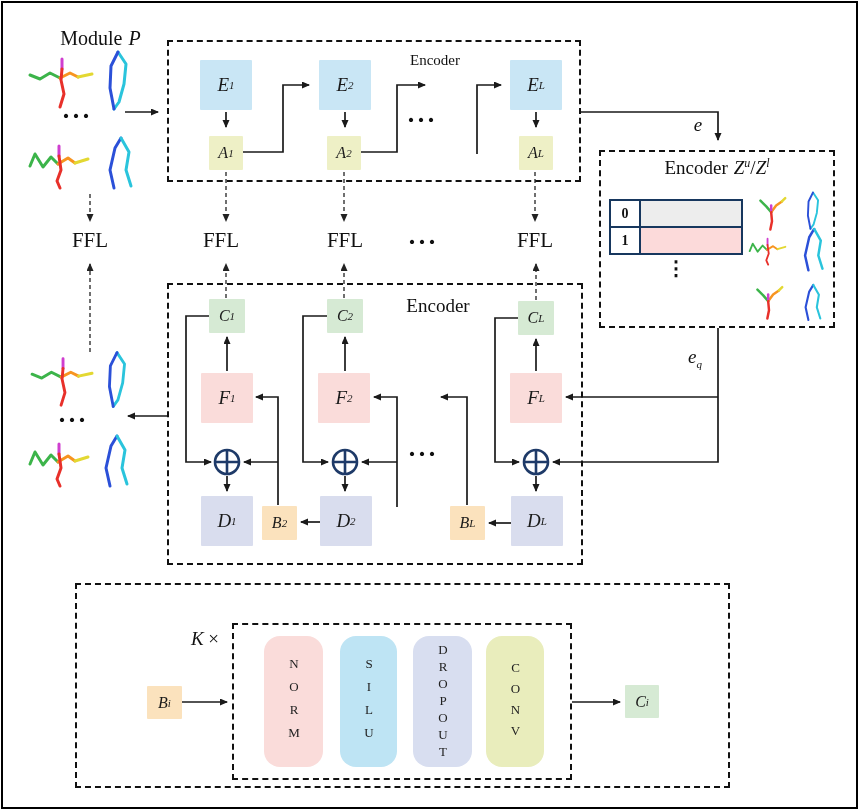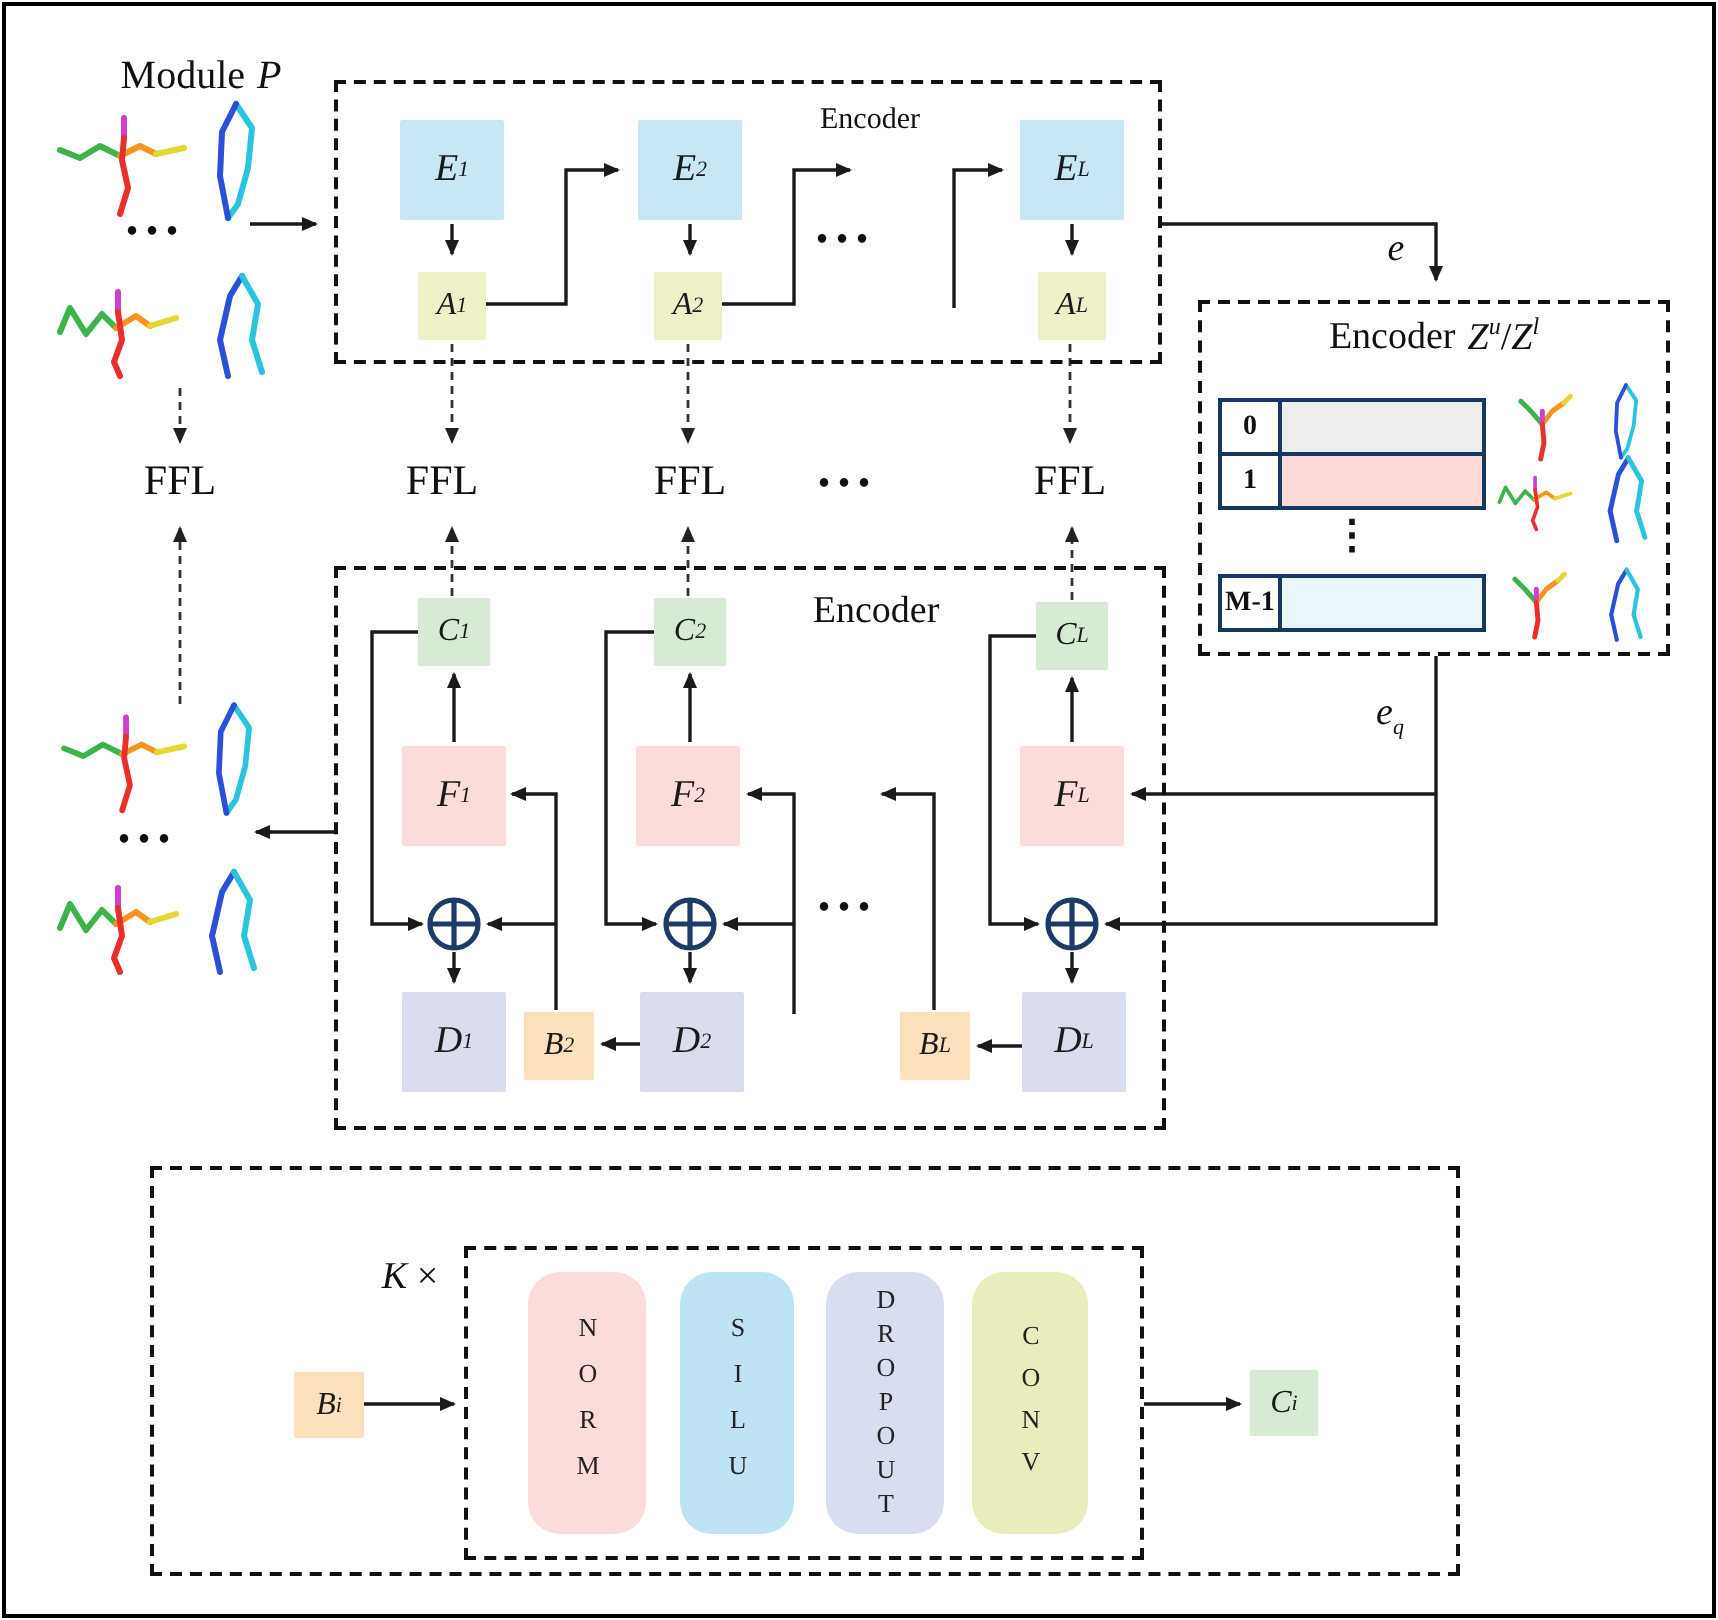--- a/index.html
+++ b/index.html
@@ -197,24 +197,20 @@
 
   <div class="cbrow" style="left:609px;top:199px">
     <div class="cbidx" style="border-color: rgb(23, 55, 94);">0</div>
     <div class="cbbar" style="background-color: rgb(237, 237, 237); border-color: rgb(23, 55, 94);"></div>
   </div>
   <div class="cbrow" style="left:609px;top:226px">
     <div class="cbidx" style="border-color: rgb(23, 55, 94);">1</div>
     <div class="cbbar" style="background-color: rgb(252, 218, 218); border-color: rgb(23, 55, 94);"></div>
   </div>
   <div class="vdots" style="left:666px;top:258px">⋮</div>
-  <div class="cbrow" style="left:609px;top:287px">
-    <div class="cbidx" style="border-color: rgb(23, 55, 94);">M-1</div>
-    <div class="cbbar" style="background-color: rgb(233, 246, 252); border-color: rgb(23, 55, 94);"></div>
-  </div>
 
   <svg class="sk" style="left:750px;top:194px" width="44" height="38">
       <use href="#sk-front-y"></use>
     </svg>
   <svg class="sk" style="left:800px;top:190px" width="26" height="42">
       <use href="#sk-side-loop"></use>
     </svg>
   <svg class="sk" style="left:746px;top:228px" width="48" height="40">
       <use href="#sk-front-b"></use>
     </svg>

